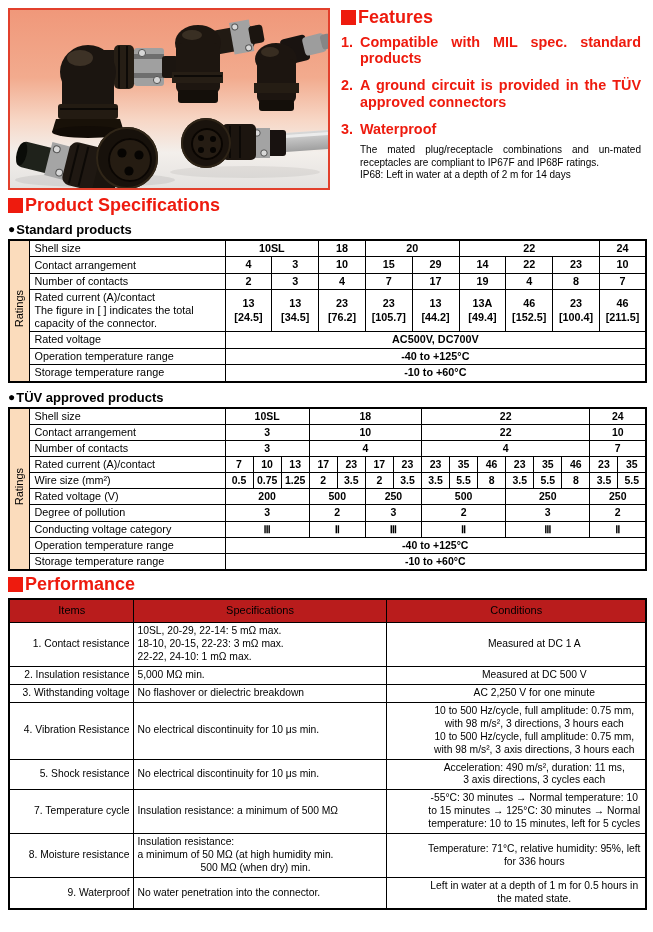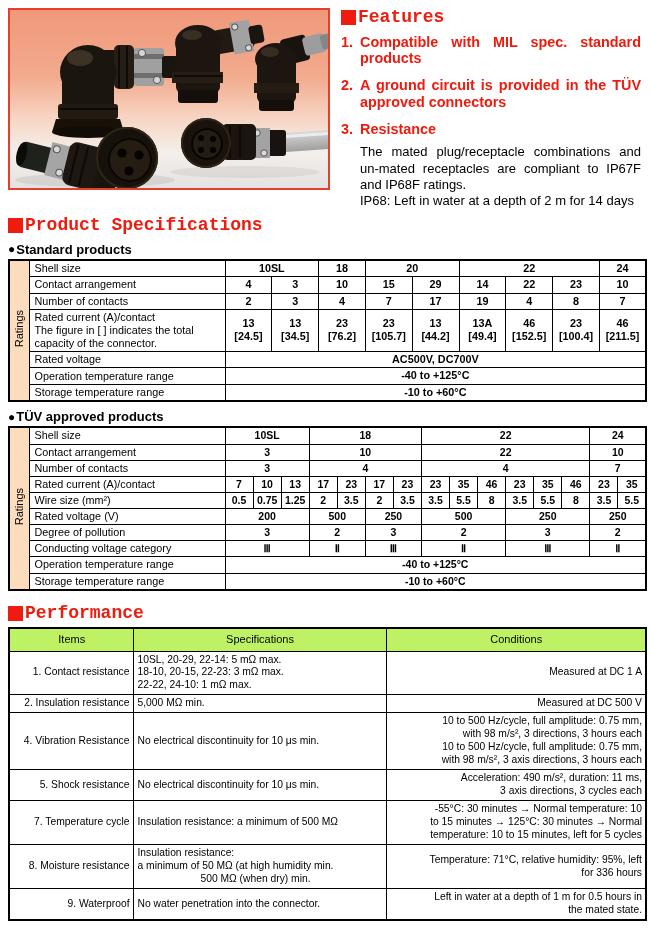--- a/index.html
+++ b/index.html
@@ -4,30 +4,30 @@
 <style>
   html,body{margin:0;padding:0;background:#fff;}
   body{width:653px;height:932px;overflow:hidden;font-family:"Liberation Sans",sans-serif;color:#000;}
   .page{padding:8px 8px 0 8px;width:637px;}
 
   
   .top-row{display:flex;align-items:flex-start;}
   .photo{width:318px;height:178px;border:2px solid #e2402c;flex:none;overflow:hidden;}
   .features{flex:1;margin-left:11px;padding-right:4px;}
 
-  .sec-head{display:flex;align-items:center;color:#ee1b0e;margin:0;font-family:Liberation Mono, monospace;}
+  .sec-head{display:flex;align-items:center;color:#ee1b0e;margin:0;}
   .sec-head .sq{width:15px;height:15px;background:#ee1b0e;flex:none;margin-right:2px;}
   .sec-head .ttl{font-size:18px;font-weight:bold;letter-spacing:0;line-height:1.05;}
 
   .feat{display:flex;color:#ee1b0e;font-weight:bold;font-size:14.4px;line-height:1.13;margin-bottom:11px;}
   .feat .num{width:19px;flex:none;}
   .feat .txt{flex:1;text-align:justify;}
   .feat-list{margin-top:7px;}
 
-  .wp-body{margin-left:19px;font-size:13px;line-height:1.26;margin-top:-4px;}
+  .wp-body{margin-left:19px;font-size:10px;line-height:1.26;margin-top:-4px;}
   .wp-body .par{text-align:justify;margin:0;}
   .wp-body .line{margin:0;}
 
   .sub-head{font-weight:bold;font-size:13px;display:flex;align-items:center;margin:7px 0 2px 0;}
   .sub-head .dot{margin-right:1px;font-size:12px;}
 
   .ps-head{margin-top:6px;}
 
   
   table{border-collapse:collapse;table-layout:fixed;width:637px;border:2px solid #000;}
@@ -35,25 +35,25 @@
   td.rat{background:#fbdcbc;text-align:center;padding:0;}
   .vert{writing-mode:vertical-rl;transform:rotate(180deg);font-size:11px;display:inline-block;}
   td.lab{text-align:left;padding:1px 2px 1px 5px;font-size:10.8px;line-height:1.2;white-space:pre-line;}
   td.num{text-align:center;font-weight:bold;font-size:10.8px;line-height:1.25;white-space:pre-line;padding:1px 1px;}
   #std-table tr{height:16px;}
   #tuv-table tr{height:15px;}
   #tuv-table td.num{font-size:10.5px;}
 
   
   #perf-table td{font-size:10.3px;line-height:1.26;padding:2px 3px 2px 4px;white-space:pre-line;}
-  #perf-table td.hd{background:#bef264;text-align:center;font-size:11px;height:18px;font-weight:normal;}
+  #perf-table td.hd{background:#b91c1c;text-align:center;font-size:11px;height:18px;font-weight:normal;}
   #perf-table td.itm{text-align:right;}
   #perf-table td.spec{text-align:left;}
-  #perf-table td.cond{text-align:right;padding-left:40px;}
-  .perf-head{margin:13px 0 4px 0;}
+  #perf-table td.cond{text-align:center;padding-left:40px;}
+  .perf-head{margin:4px 0 4px 0;}
 </style>
 </head>
 <body>
 
 <div class="page">
 
   <div class="top-row">
     <div class="photo">
       <svg width="318" height="178" viewBox="0 0 318 178">
         <defs>
@@ -177,21 +177,21 @@
         <div class="feat">
           <span class="num">1.</span>
           <span class="txt">Compatible with MIL spec. standard products</span>
         </div>
         <div class="feat">
           <span class="num">2.</span>
           <span class="txt">A ground circuit is provided in the TÜV approved connectors</span>
         </div>
         <div class="feat">
           <span class="num">3.</span>
-          <span class="txt">Resistance</span>
+          <span class="txt">Waterproof</span>
         </div>
       </div>
       <div class="wp-body">
         <p class="par">The mated plug/receptacle combinations and un-mated receptacles are compliant to IP67F and IP68F ratings.</p>
         <p class="line">IP68: Left in water at a depth of 2 m for 14 days</p>
       </div>
     </div>
   </div>
 
   <div class="sec-head ps-head">
@@ -432,20 +432,25 @@
 18-10, 20-15, 22-23: 3 mΩ max.
 22-22, 24-10: 1 mΩ max.</td>
           <td class="cond">Measured at DC 1 A</td>
         </tr>
         <tr>
           <td class="itm">2. Insulation resistance</td>
           <td class="spec">5,000 MΩ min.</td>
           <td class="cond">Measured at DC 500 V</td>
         </tr>
         <tr>
+          <td class="itm">3. Withstanding voltage</td>
+          <td class="spec">No flashover or dielectric breakdown</td>
+          <td class="cond">AC 2,250 V for one minute</td>
+        </tr>
+        <tr>
           <td class="itm">4. Vibration Resistance</td>
           <td class="spec">No electrical discontinuity for 10 μs min.</td>
           <td class="cond">10 to 500 Hz/cycle, full amplitude: 0.75 mm, with 98 m/s², 3 directions, 3 hours each
 10 to 500 Hz/cycle, full amplitude: 0.75 mm, with 98 m/s², 3 axis directions, 3 hours each</td>
         </tr>
         <tr>
           <td class="itm">5. Shock resistance</td>
           <td class="spec">No electrical discontinuity for 10 μs min.</td>
           <td class="cond">Acceleration: 490 m/s², duration: 11 ms,
 3 axis directions, 3 cycles each</td>

